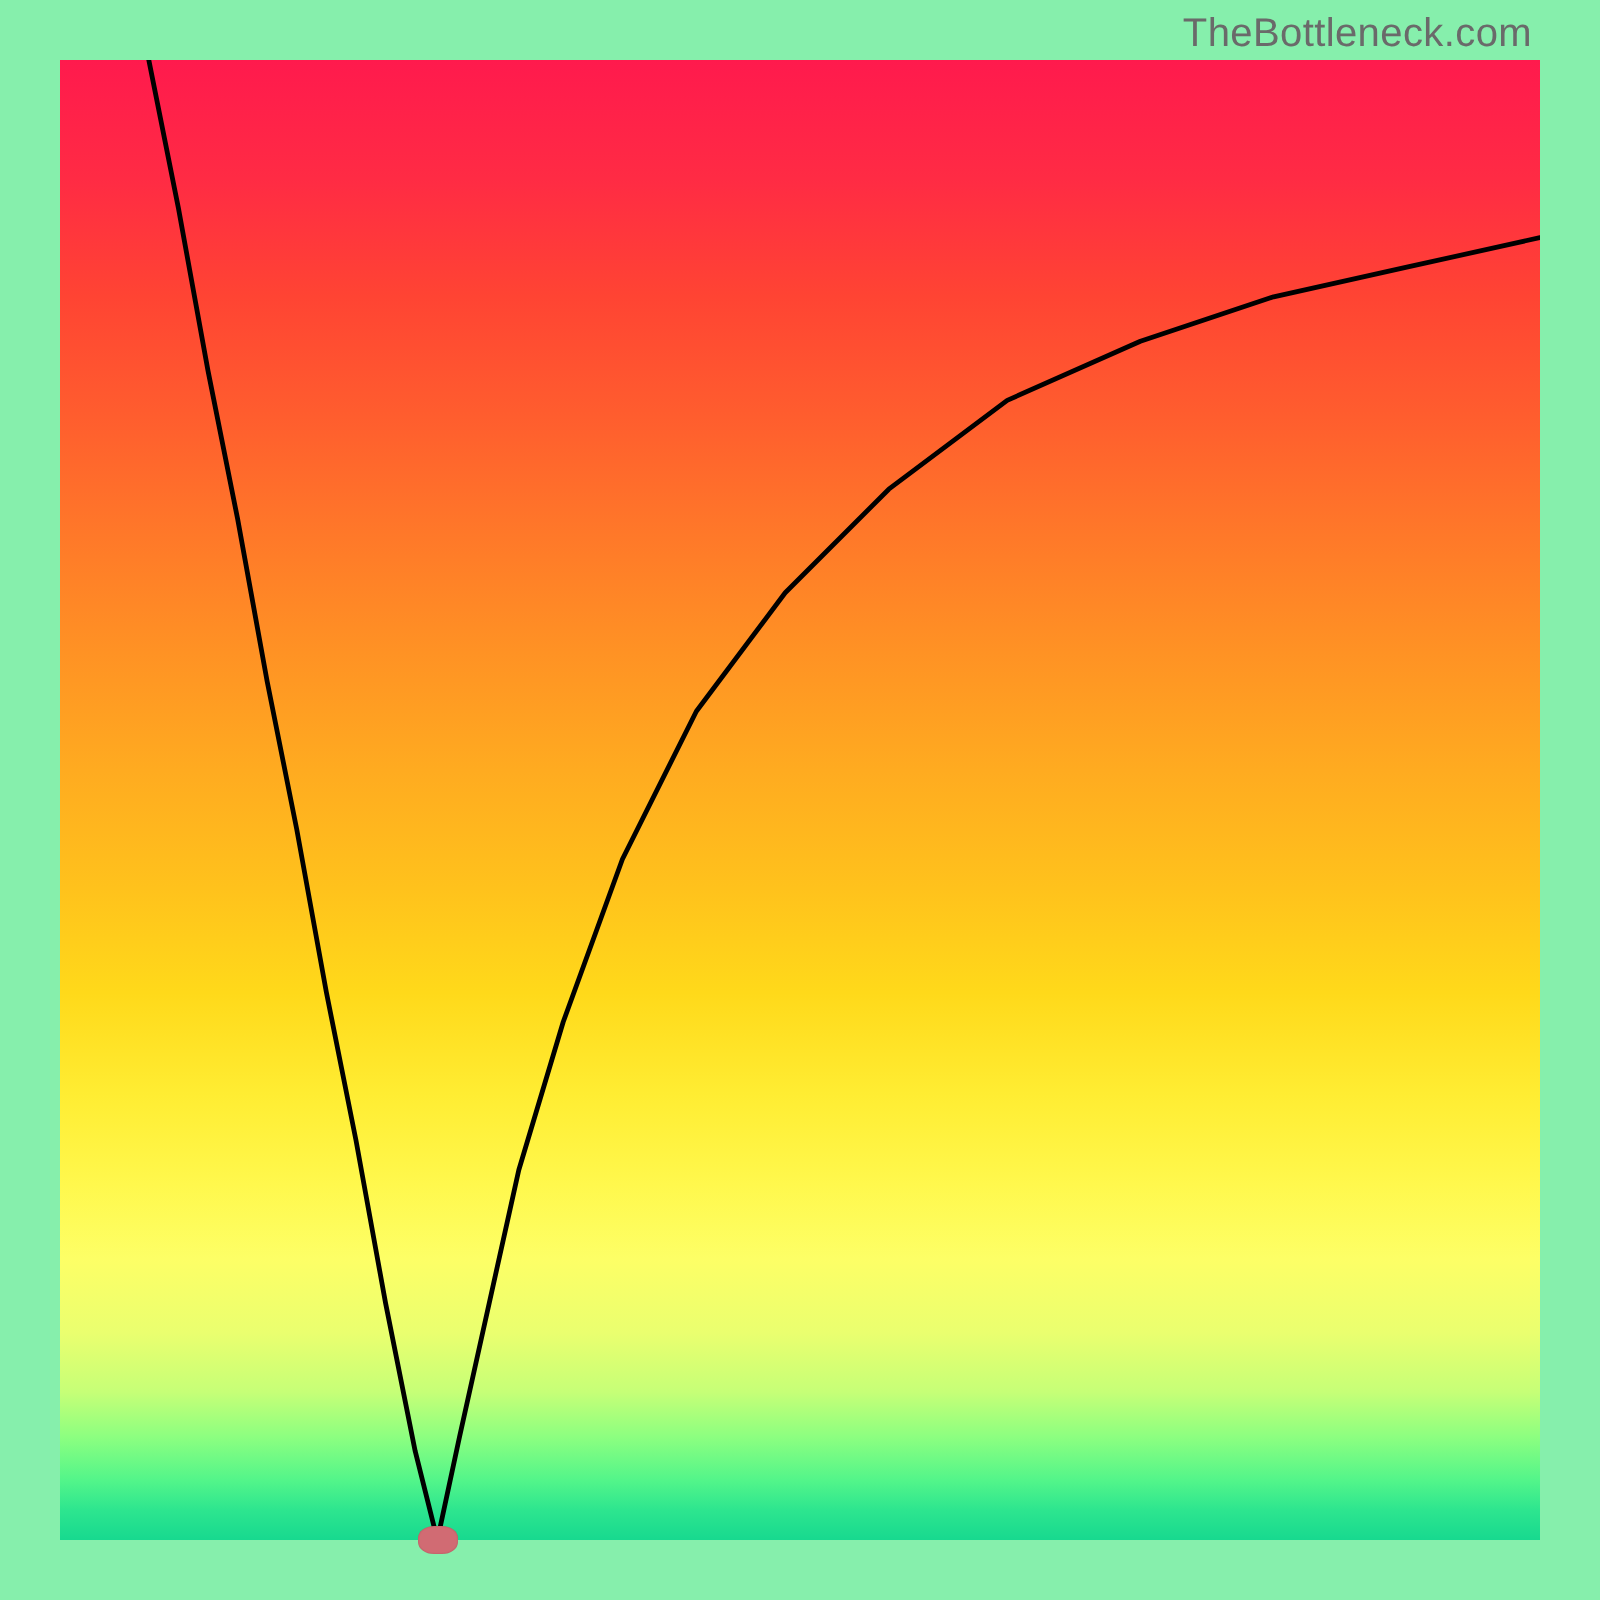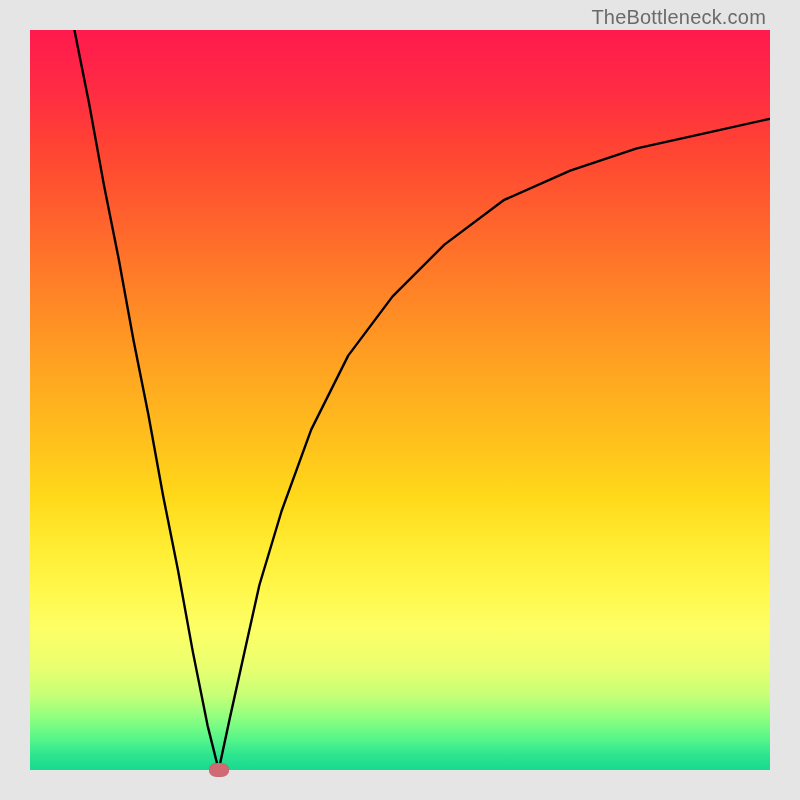--- a/index.html
+++ b/index.html
@@ -8,21 +8,21 @@
     width: 800px;
     height: 800px;
     overflow: hidden;
     background: #000;
     font-family: Arial, Helvetica, sans-serif;
   }
   .frame {
     position: relative;
     width: 800px;
     height: 800px;
-    background: #e5e5e5;
+    background: #86efac;
   }
   .plot-area {
     position: absolute;
     left: 30px;
     top: 30px;
     width: 740px;
     height: 740px;
     background: linear-gradient(
       to bottom,
       #ff1a4d 0%,

